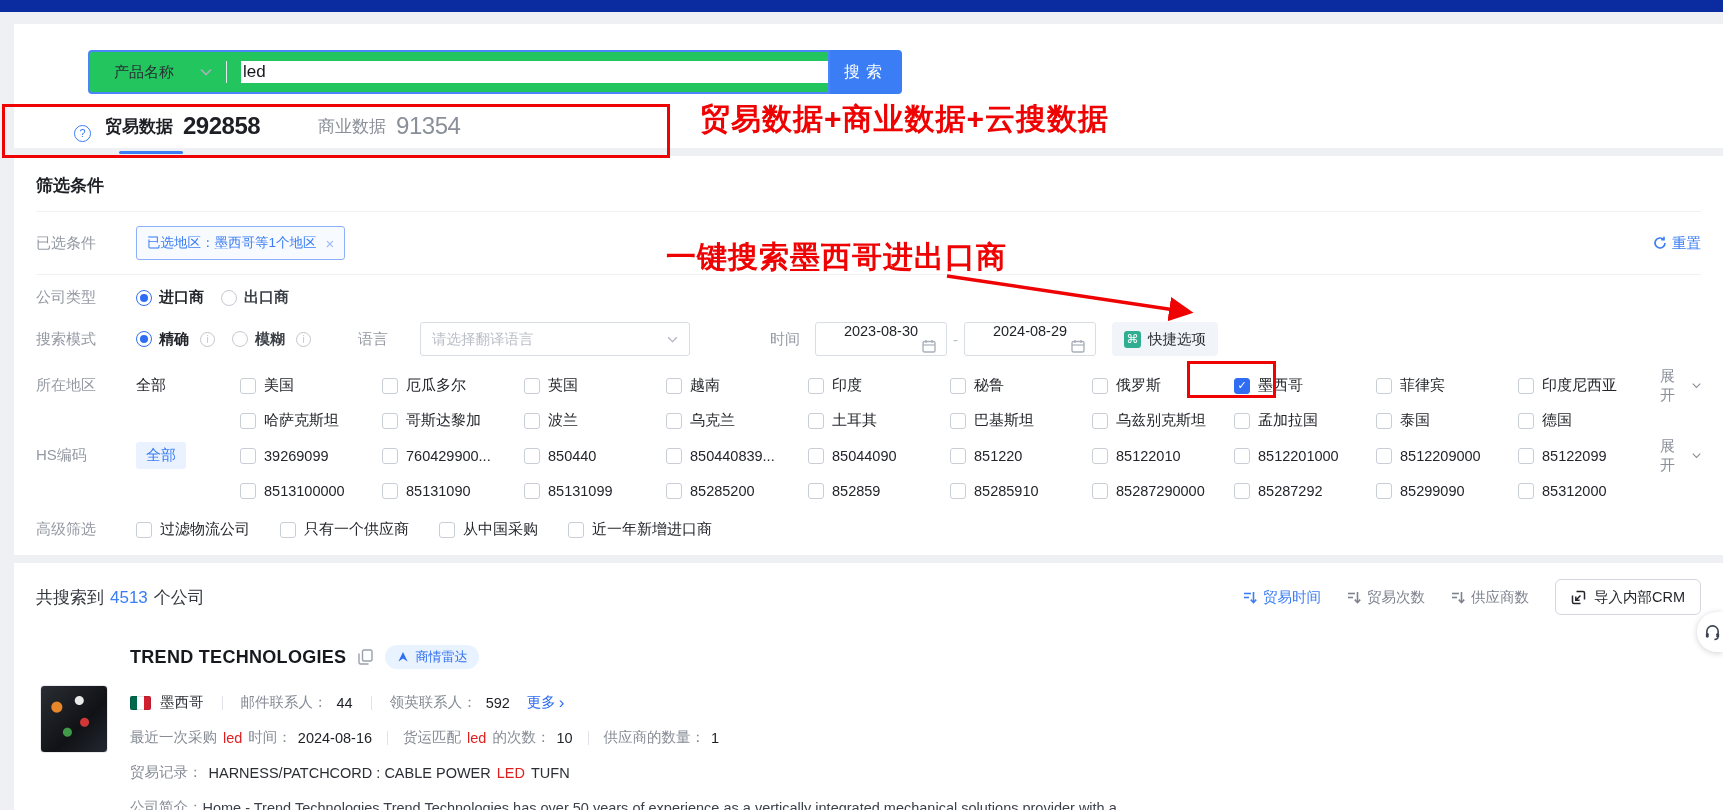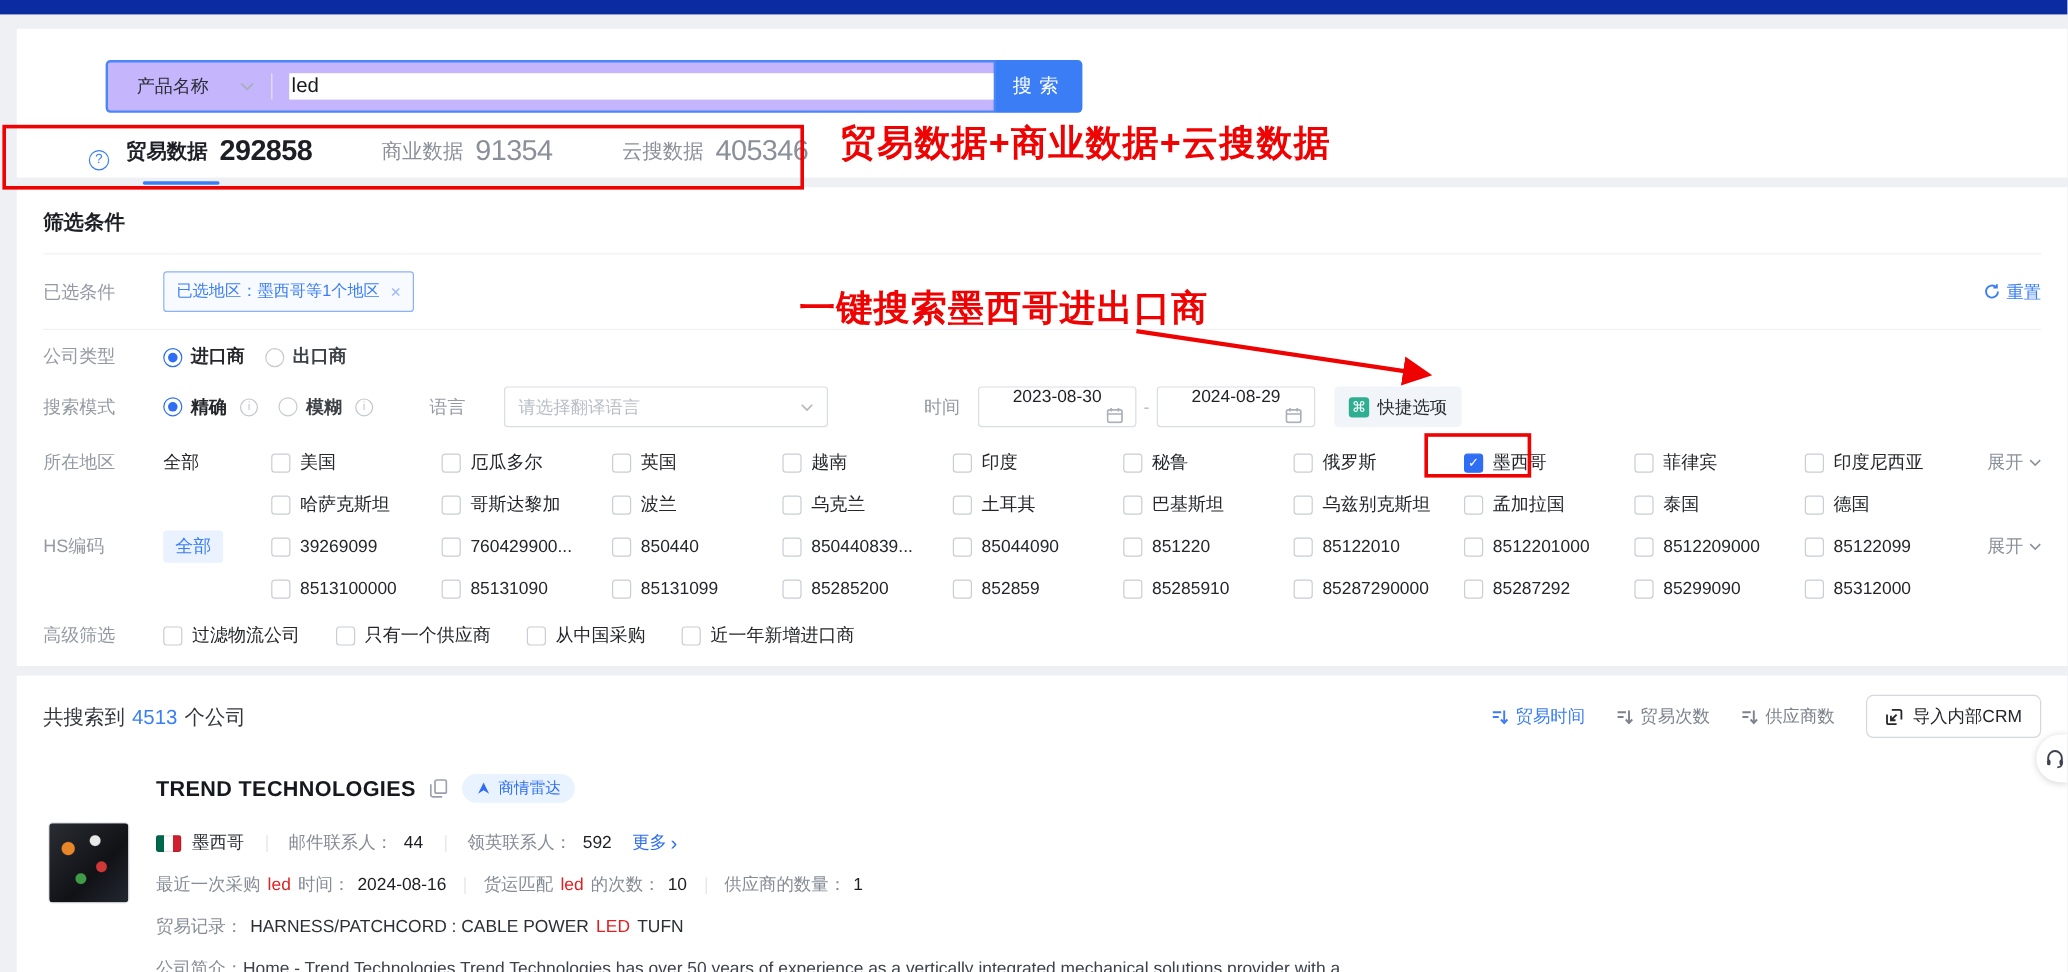--- a/index.html
+++ b/index.html
@@ -9,21 +9,21 @@
     background:#eef0f4; color:#24262b;
     font-family:"Liberation Sans","DejaVu Sans",sans-serif; font-size:15px;
   }
   .topbar { height:12px; background:#0b2ba0; }
   .panel { background:#fff; margin-left:14px; }
 
   
   .search-panel { margin-top:12px; padding:26px 0 0 46px; height:124px; }
   .search-row { display:flex; margin-left:28px; }
   .search-box { display:flex; align-items:center; width:742px; height:44px;
-    border:2px solid #4a86f7; border-radius:4px 0 0 4px; background:#c4b5fd; }
+    border:2px solid #4a86f7; border-radius:4px 0 0 4px; background:#22c55e; }
   .search-cat { display:flex; align-items:center; gap:26px; padding:0 14px 0 24px;
     font-size:15px; color:#2a2d33; cursor:pointer; }
   .search-div { width:1px; height:22px; background:#e3e5ea; margin-right:14px; }
   .search-input { border:none; outline:none; flex:1; font:inherit; font-size:17px; color:#16181d; }
   .search-btn { width:72px; height:44px; background:#3a7df5; color:#fff; font-size:16px;
     border:none; border-radius:0 4px 4px 0; display:flex; align-items:center; justify-content:center;
     letter-spacing:6px; padding-left:6px; cursor:pointer; }
   .tabs-row { display:flex; align-items:center; margin-top:18px; padding-left:14px; }
   .help-icon { width:17px; height:17px; border:1.5px solid #3a7df5; color:#3a7df5; border-radius:50%;
     font-size:11px; display:flex; align-items:center; justify-content:center; margin-right:14px; }
@@ -63,21 +63,21 @@
   .datebox { width:132px; height:34px; border:1px solid #d9dde4; border-radius:3px; background:#fff;
     display:flex; align-items:center; padding:0 10px; font-size:14.5px; color:#1f2127; cursor:pointer;flex-direction:column; }
   .date-sep { color:#b9bec7; margin:0 6px; }
   .chip { height:34px; margin-left:16px; background:#f1f4f8; border-radius:4px; display:flex; align-items:center;
     gap:7px; padding:0 12px; font-size:14.5px; color:#2a2d33; cursor:pointer; }
   .cmd { width:17px; height:17px; background:#2fae92; color:#fff; border-radius:3px; font-size:12px;
     display:flex; align-items:center; justify-content:center; }
   .grid-row { display:flex; align-items:center; height:35px; }
   .allcol { width:60px; flex-shrink:0; font-size:15px; color:#24262b; cursor:pointer; }
   .all-chip { display:inline-block; background:#e9f2fe; color:#3a7df5; padding:4px 10px; border-radius:3px; cursor:pointer; }
-  .cb-grid { display:grid; grid-template-columns:repeat(10,142px); margin-left:6px;padding-left:24px; }
+  .cb-grid { display:grid; grid-template-columns:repeat(10,142px); margin-left:20px;padding-left:24px; }
   .cb-item { display:inline-flex; align-items:center; gap:8px; width:max-content; cursor:pointer;
     font-size:15px; color:#24262b; }
   .cb { width:16px; height:16px; border:1px solid #c9cdd6; border-radius:3px; background:#fff; flex-shrink:0;
     display:flex; align-items:center; justify-content:center; font-size:11px; color:transparent; }
   .cb.checked { background:#2f6ef2; border-color:#2f6ef2; color:#fff; }
   .hs .cb-item { font-size:14.5px; }
   .expand { margin-left:auto; display:flex; align-items:center; gap:5px; color:#8a8f99; font-size:15px; cursor:pointer; }
   .row-adv { padding:12px 0 2px; }
   .adv-list { display:flex; gap:30px; }
   .adv-list .cb-item { font-size:15px; }
@@ -159,24 +159,20 @@
     <span class="help-icon">?</span>
     <div class="tabs-list">
         <div class="tab active">
           <span class="t-lbl">贸易数据</span>
           <span class="t-num">292858</span>
         </div>
         <div class="tab">
           <span class="t-lbl">商业数据</span>
           <span class="t-num">91354</span>
         </div>
-        <div class="tab">
-          <span class="t-lbl">云搜数据</span>
-          <span class="t-num">405346</span>
-        </div>
       </div>
   </div>
 </div>
 
 <div class="panel filter-panel">
   <div class="f-title">筛选条件</div>
   <div class="hr"></div>
 
   <div class="f-row row-selected">
     <div class="f-label">已选条件</div>

